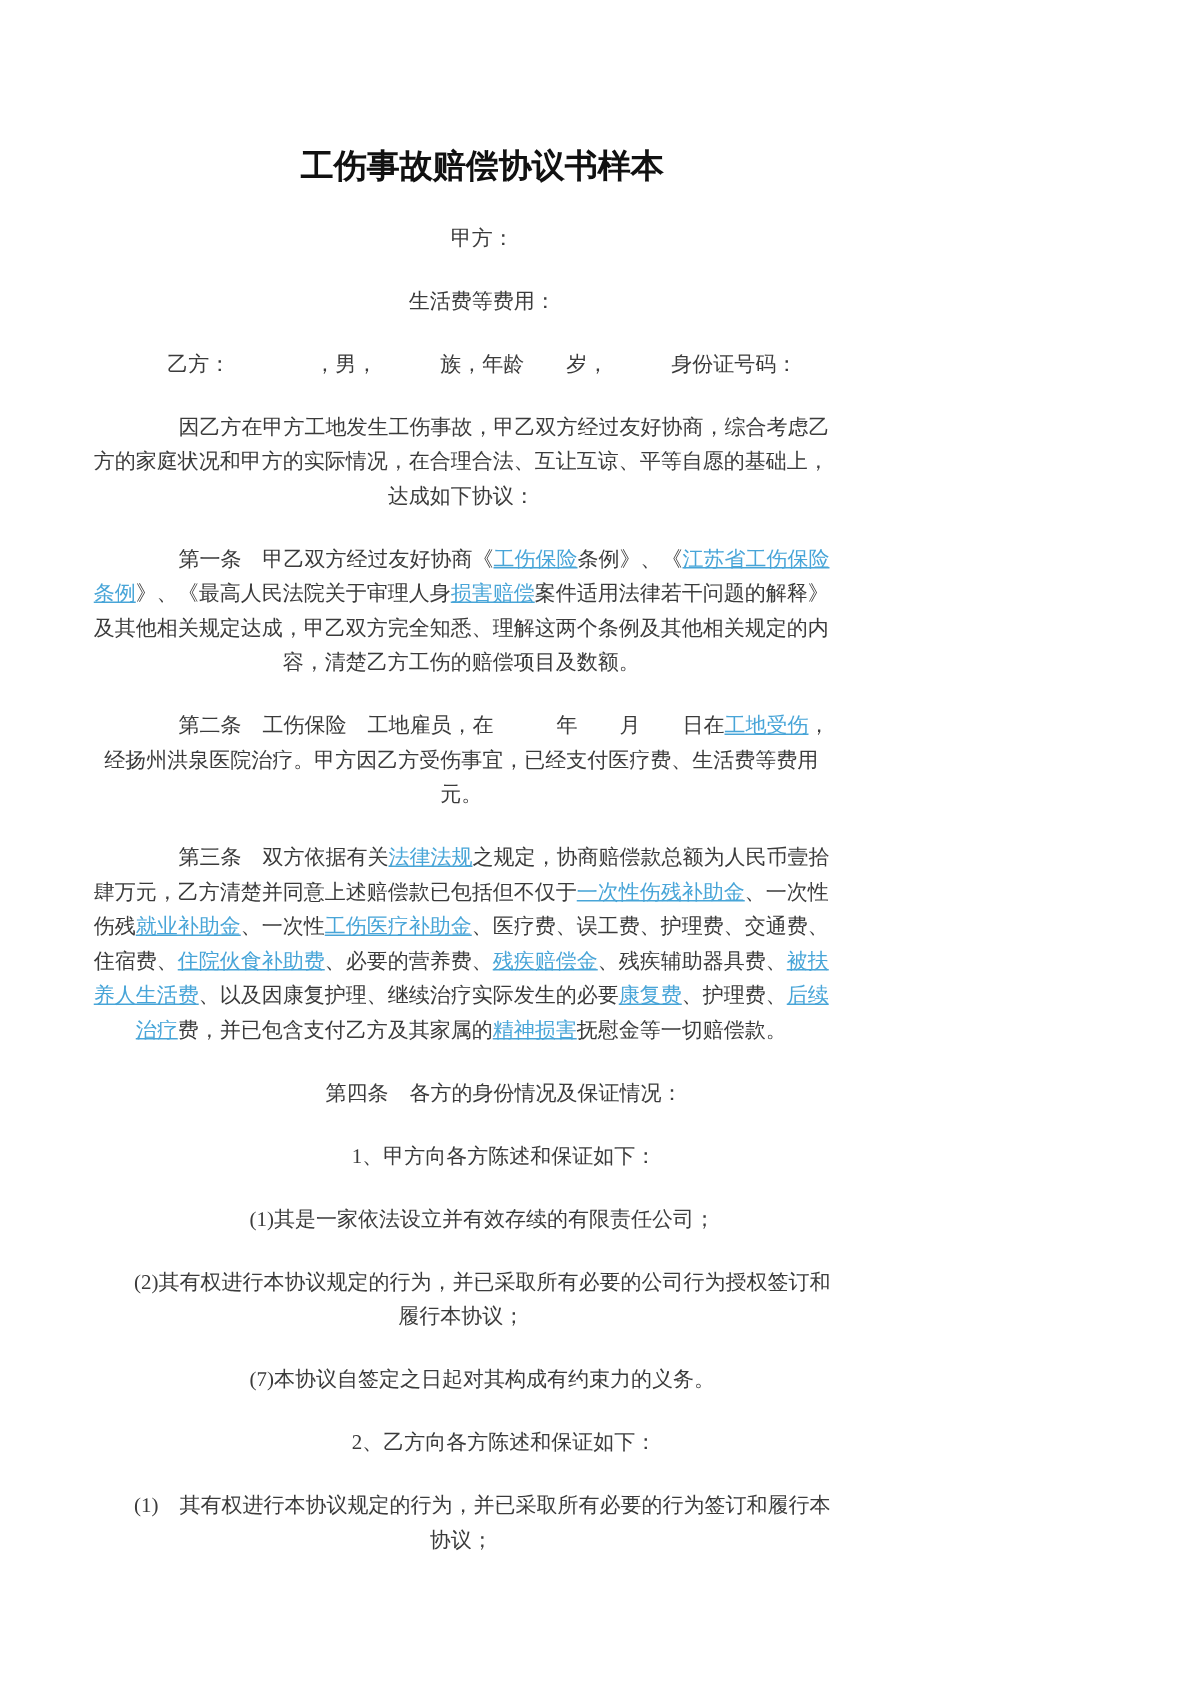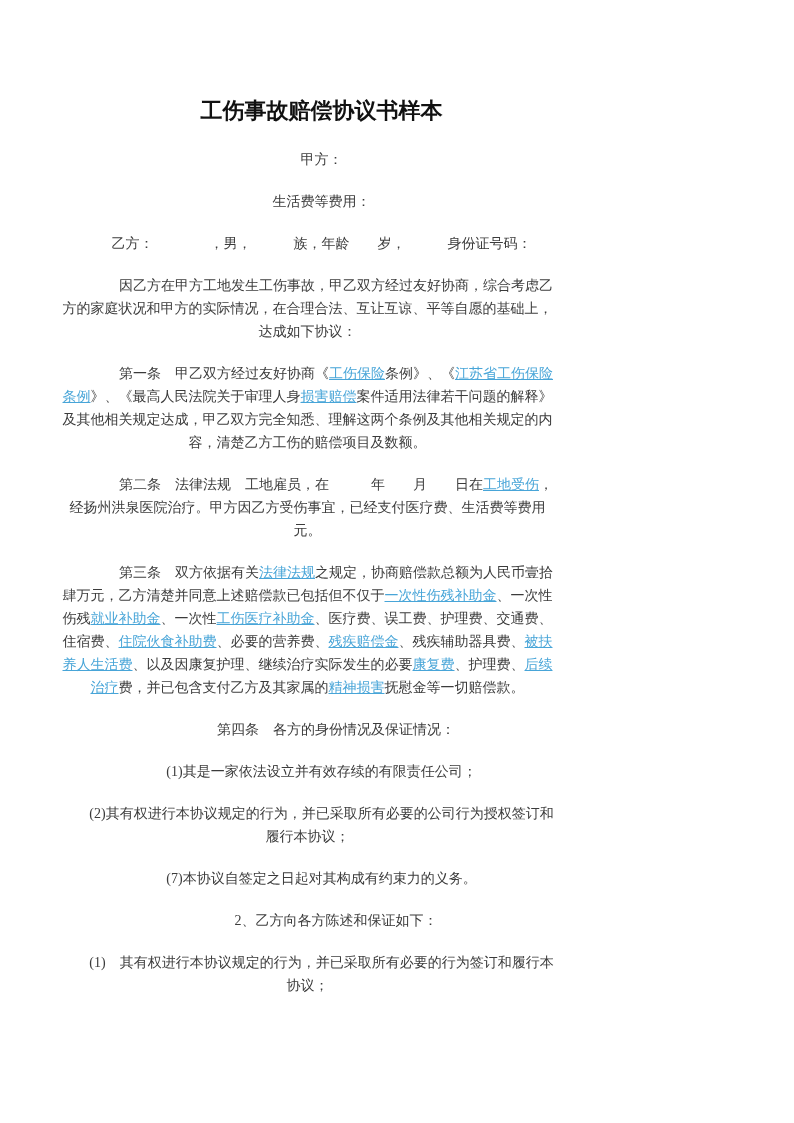--- a/index.html
+++ b/index.html
@@ -44,22 +44,23 @@
 <body style="background: rgb(255, 255, 255);">
 
 <div class="page">
   <h1 class="doc-title">工伤事故赔偿协议书样本</h1>
   <div id="doc-body">
       <p class="para indent-a"><span>甲方：</span></p>
       <p class="para indent-a"><span>生活费等费用：</span></p>
       <p class="para indent-a"><span>乙方：　　　　，男，　　　族，年龄　　岁，　　　身份证号码：</span></p>
       <p class="para indent-b"><span>因乙方在甲方工地发生工伤事故，甲乙双方经过友好协商，综合考虑乙方的家庭状况和甲方的实际情况，在合理合法、互让互谅、平等自愿的基础上，达成如下协议：</span></p>
       <p class="para indent-b"><span>第一条　甲乙双方经过友好协商《</span><a class="link" href="#">工伤保险</a><span>条例》、《</span><a class="link" href="#">江苏省工伤保险条例</a><span>》、《最高人民法院关于审理人身</span><a class="link" href="#">损害赔偿</a><span>案件适用法律若干问题的解释》及其他相关规定达成，甲乙双方完全知悉、理解这两个条例及其他相关规定的内容，清楚乙方工伤的赔偿项目及数额。</span></p>
-      <p class="para indent-b"><span>第二条　法律法规　工地雇员，在　　　年　　月　　日在</span><a class="link" href="#">工地受伤</a><span>，经扬州洪泉医院治疗。甲方因乙方受伤事宜，已经支付医疗费、生活费等费用　元。</span></p>
+      <p class="para indent-b"><span>第二条　工伤保险　工地雇员，在　　　年　　月　　日在</span><a class="link" href="#">工地受伤</a><span>，经扬州洪泉医院治疗。甲方因乙方受伤事宜，已经支付医疗费、生活费等费用　元。</span></p>
       <p class="para indent-b"><span>第三条　双方依据有关</span><a class="link" href="#">法律法规</a><span>之规定，协商赔偿款总额为人民币壹拾肆万元，乙方清楚并同意上述赔偿款已包括但不仅于</span><a class="link" href="#">一次性伤残补助金</a><span>、一次性伤残</span><a class="link" href="#">就业补助金</a><span>、一次性</span><a class="link" href="#">工伤医疗补助金</a><span>、医疗费、误工费、护理费、交通费、住宿费、</span><a class="link" href="#">住院伙食补助费</a><span>、必要的营养费、</span><a class="link" href="#">残疾赔偿金</a><span>、残疾辅助器具费、</span><a class="link" href="#">被扶养人生活费</a><span>、以及因康复护理、继续治疗实际发生的必要</span><a class="link" href="#">康复费</a><span>、护理费、</span><a class="link" href="#">后续治疗</a><span>费，并已包含支付乙方及其家属的</span><a class="link" href="#">精神损害</a><span>抚慰金等一切赔偿款。</span></p>
       <p class="para indent-b"><span>第四条　各方的身份情况及保证情况：</span></p>
+      <p class="para indent-b"><span>1、甲方向各方陈述和保证如下：</span></p>
       <p class="para indent-a"><span>(1)其是一家依法设立并有效存续的有限责任公司；</span></p>
       <p class="para indent-a"><span>(2)其有权进行本协议规定的行为，并已采取所有必要的公司行为授权签订和履行本协议；</span></p>
       <p class="para indent-a"><span>(7)本协议自签定之日起对其构成有约束力的义务。</span></p>
       <p class="para indent-b"><span>2、乙方向各方陈述和保证如下：</span></p>
       <p class="para indent-a"><span>(1)　其有权进行本协议规定的行为，并已采取所有必要的行为签订和履行本协议；</span></p>
     </div>
 </div>
 
 </body></html>

